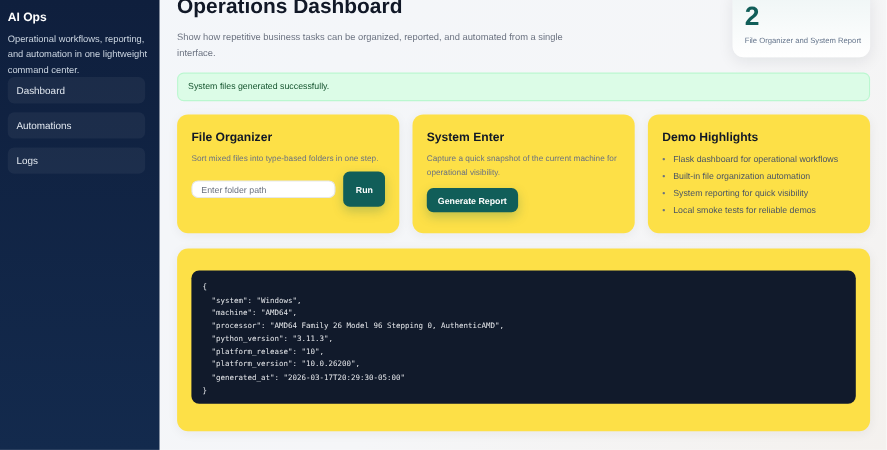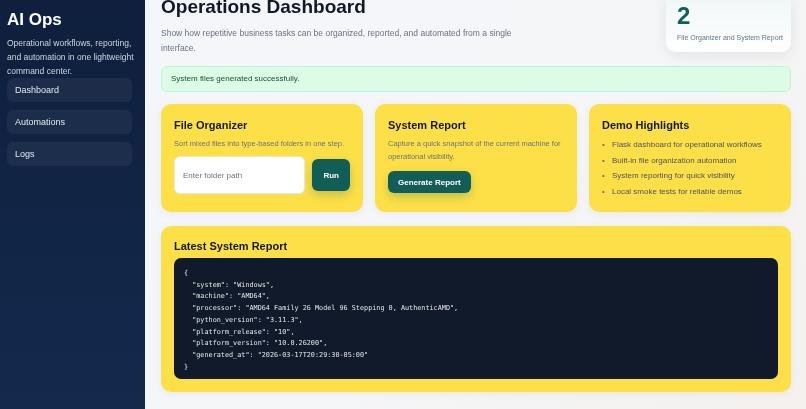--- a/index.html
+++ b/index.html
@@ -9,21 +9,21 @@
     background: linear-gradient(135deg, #f3f6fa 0%, #f5f6f8 60%, #f4f1ee 100%);
     position: relative;
     color: #111827;
   }
   .sidebar {
     position: absolute; left: 0; top: 0; width: 145px; height: 409px;
     background: linear-gradient(180deg, #0f1f3d 0%, #132a4d 100%);
     padding: 10px 7px;
   }
   .brand {
-    color: #ffffff; font-size: 17px; font-weight: bold; margin-top: 0px; padding-left: 0px;
+    color: #ffffff; font-size: 11px; font-weight: bold; margin-top: 0px; padding-left: 0px;
   }
   .brand-desc {
     color: #cbd5e1; font-size: 8.5px; line-height: 14px; margin-top: 6px; width: 135px;
   }
   .nav { }
   .nav-item {
     display: block; height: 24px; line-height: 24px; color: #e2e8f0; font-size: 9px;
     background: rgba(255,255,255,0.05); border-radius: 6px; padding-left: 8px;
     margin-bottom: 8px; width: 125px;
   }
@@ -52,21 +52,21 @@
     position: absolute; background: #fde047; border-radius: 10px;
     box-shadow: 0 2px 10px rgba(15,23,42,0.05);
   }
   .card h2 { font-size: 11px; font-weight: bold; color: #111827; }
   .card-desc { font-size: 7.5px; color: #6b7280; line-height: 13px; margin-top: 6px; }
   .c1 { left: 0; top: 104px; width: 202px; height: 108px; padding: 15px 13px; }
   .c2 { left: 214px; top: 104px; width: 202px; height: 108px; padding: 15px 13px; }
   .c3 { left: 428px; top: 104px; width: 202px; height: 108px; padding: 15px 13px; }
   .row { display: flex; margin-top: 6px; align-items: center; }
   .input {
-    width: 135px; height: 38px; border: 1px solid #e5e7eb; border-radius: 6px;
+    width: 135px; height: 16px; border: 1px solid #e5e7eb; border-radius: 6px;
     font-size: 8px; color: #374151; padding-left: 8px; font-family: "Liberation Sans", sans-serif; outline: none;
   }
   .input::placeholder { color: #6b7280; }
   .btn {
     background: #115e59; color: #ffffff; font-size: 8px; font-weight: bold; border: none;
     border-radius: 6px; height: 32px; padding: 0 11px; margin-left: 7px;
     box-shadow: 0 4px 10px rgba(17,94,89,0.25); font-family: "Liberation Sans", sans-serif;
   }
   .btn-gen { margin-left: 0; margin-top: 8px; height: 22px; padding: 0 10px; }
   .hl-list { list-style: none; margin-top: 6px; }
@@ -106,37 +106,36 @@
   <section class="card c1">
     <h2>File Organizer</h2>
     <p class="card-desc">Sort mixed files into type-based folders in one step.</p>
     <div class="row">
       <input class="input" type="text" placeholder="Enter folder path" style="">
       <button class="btn">Run</button>
     </div>
   </section>
 
   <section class="card c2">
-    <h2>System Report</h2>
+    <h2>System Enter</h2>
     <p class="card-desc">Capture a quick snapshot of the current machine for operational visibility.</p>
     <button class="btn btn-gen">Generate Report</button>
   </section>
 
   <section class="card c3">
     <h2>Demo Highlights</h2>
     <ul class="hl-list">
       <li>Flask dashboard for operational workflows</li>
       <li>Built-in file organization automation</li>
       <li>System reporting for quick visibility</li>
       <li>Local smoke tests for reliable demos</li>
     </ul>
   </section>
 
   <section class="card c4">
-    <h2>Latest System Report</h2>
     <pre class="code">{
   "system": "Windows",
   "machine": "AMD64",
   "processor": "AMD64 Family 26 Model 96 Stepping 0, AuthenticAMD",
   "python_version": "3.11.3",
   "platform_release": "10",
   "platform_version": "10.0.26200",
   "generated_at": "2026-03-17T20:29:30-05:00"
 }</pre>
   </section>

